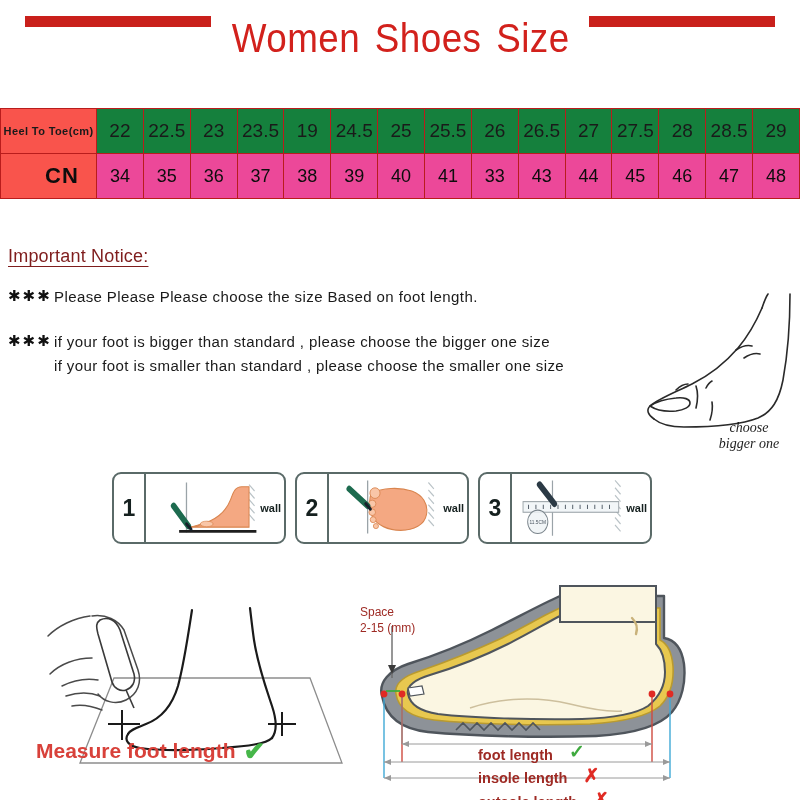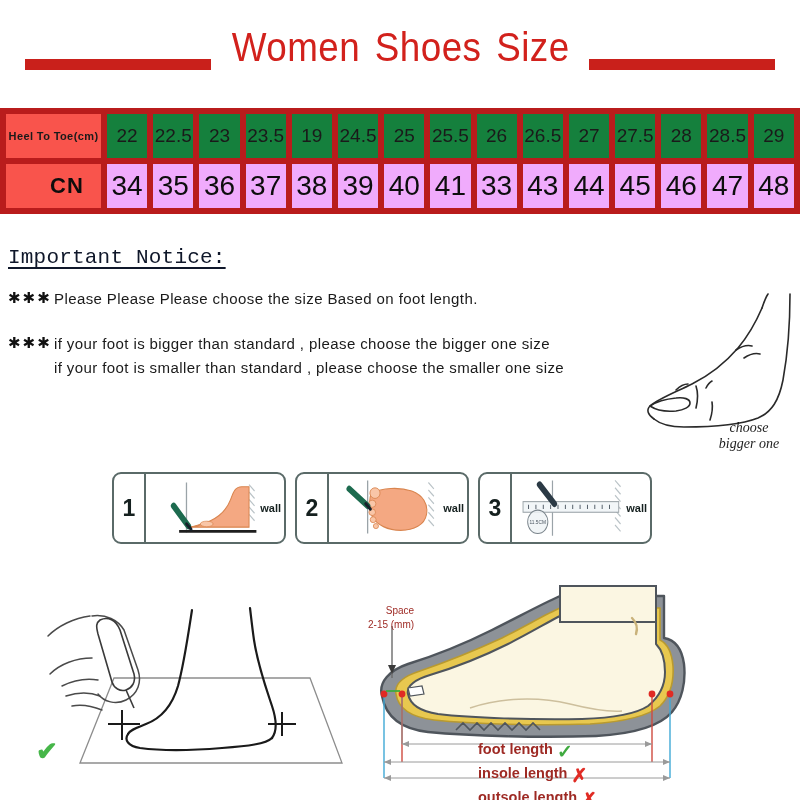--- a/index.html
+++ b/index.html
@@ -8,58 +8,58 @@
     background:#ffffff;
     font-family:"Liberation Sans", sans-serif;
     color:#111;
     position:relative;
   }
   .page{position:relative;width:800px;height:800px;}
 
   
   .title-row{
     position:absolute;left:0;top:16px;width:800px;height:54px;
-    display:flex;align-items:flex-end;justify-content:center;gap:0;
+    display:flex;align-items:flex-start;justify-content:center;gap:0;
   }
   .title-bar{height:11px;background:#c9201b;flex:0 0 auto;}
   .title-bar.left{width:186px;margin-right:6px;}
   .title-bar.right{width:186px;margin-left:4px;}
   .title-text{
     font-size:40px;font-weight:400;color:#d2211c;
     letter-spacing:.5px;white-space:nowrap;
     transform:scaleX(.92);transform-origin:center;
     font-family:"Liberation Sans", sans-serif;
   }
   .title-text .w{margin-right:16px;}
 
   
   .table-wrap{position:absolute;left:0;top:108px;width:800px;}
   table.size-table{border-collapse:collapse;width:800px;table-layout:fixed;}
   table.size-table td{
-    border:6px solid #b91c1c;
+    border:1px solid #b91c1c;
     text-align:center;vertical-align:middle;
     font-family:"Liberation Sans", sans-serif;
     padding:0;
   }
   td.rowhead{
     background:#f9544c;color:#111;font-weight:bold;
     width:95px;
   }
   td.rowhead.cm{font-size:11px;letter-spacing:.4px;}
   td.rowhead.cn{font-size:22px;letter-spacing:1px;padding-left:27px;}
   tr.cm-row td{height:44px;background:#15803d;font-size:19px;color:#1a1a1a;}
-  tr.cn-row td{height:44px;background:#f0abfc;font-size:28px;color:#0d0d0d;}
+  tr.cn-row td{height:44px;background:#ec4899;font-size:18px;color:#0d0d0d;}
   tr.cm-row td.rowhead,tr.cn-row td.rowhead{background:#f9544c;}
 
   
   .notice{position:absolute;left:8px;top:246px;width:700px;}
   .notice-head{
-    font-size:21px;color:#0f172a;
+    font-size:18px;color:#7f1d1d;
     text-decoration:underline;text-underline-offset:4px;
-    font-family:Liberation Mono, monospace;
+    font-family:Liberation Sans, sans-serif;
     letter-spacing:.2px;
   }
   .notice-block{margin-top:18px;font-size:15.5px;color:#1a1a1a;line-height:1.5;}
   .notice-line{display:flex;align-items:flex-start;white-space:nowrap;}
   .stars{
     width:46px;flex:0 0 46px;letter-spacing:2px;font-size:15px;color:#111;
   }
   .notice-text{letter-spacing:.4px;transform:scaleX(.97);transform-origin:left;}
   .indent{padding-left:46px;}
   .gap{height:22px;}
@@ -95,28 +95,28 @@
   .measure-cap{
     position:absolute;left:36px;top:738px;width:290px;
     font-size:21px;font-weight:bold;color:#d8413a;
     display:flex;align-items:center;gap:8px;white-space:nowrap;
   }
   .check-green{color:#46b649;font-size:26px;font-weight:bold;line-height:1;}
 
   
   .shoe-diagram{position:absolute;left:360px;top:578px;width:440px;height:222px;}
   .space-label{
-    position:absolute;left:368px;top:604px;
-    font-size:10px;color:#9e2a24;line-height:1.35;font-weight:500;text-align:right;
+    position:absolute;left:360px;top:604px;
+    font-size:12px;color:#9e2a24;line-height:1.35;font-weight:500;
   }
   .meas-labels{
     position:absolute;left:478px;top:740px;width:260px;
     font-size:14.5px;font-weight:bold;color:#9e2a24;line-height:1.25;
   }
-  .meas-row{display:flex;align-items:flex-start;gap:4px;white-space:nowrap;}
+  .meas-row{display:flex;align-items:flex-end;gap:16px;white-space:nowrap;}
   .mark-ok{color:#3faa3f;font-size:19px;font-weight:bold;}
   .mark-no{color:#e02b24;font-size:19px;font-weight:bold;}
 </style>
 </head>
 <body>
 
 <div class="page">
 
   <div class="title-row">
     <div class="title-bar left"></div>
@@ -324,20 +324,21 @@
 
       <g stroke="#1a1a1a" stroke-width="2">
         <line x1="86" y1="146" x2="118" y2="146"></line>
         <line x1="100" y1="132" x2="100" y2="162"></line>
         <line x1="246" y1="146" x2="274" y2="146"></line>
         <line x1="260" y1="134" x2="260" y2="158"></line>
       </g>
     </svg>
   </div>
   <div class="measure-cap">
+    <span>Measure foot length</span>
     <span class="check-green">✔</span>
   </div>
 
   <div class="shoe-diagram">
     <svg viewBox="0 0 440 222" xmlns="http://www.w3.org/2000/svg">
 
       <path d="M22 118 C18 104 30 92 48 86 C80 76 104 66 132 52 C160 38 182 26 200 18 L304 18 L304 60
                C316 62 322 72 324 86 C326 104 322 122 312 134 C300 148 272 156 236 158
                C180 160 110 158 68 154 C42 151 26 140 22 118 Z" fill="#8d9298" stroke="#4f555c" stroke-width="2.4" stroke-linejoin="round"></path>
 

